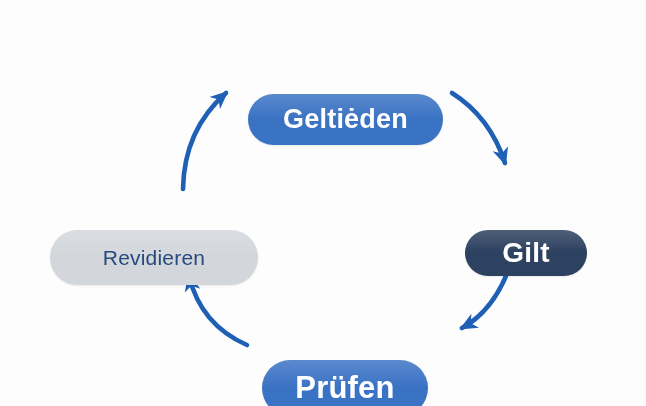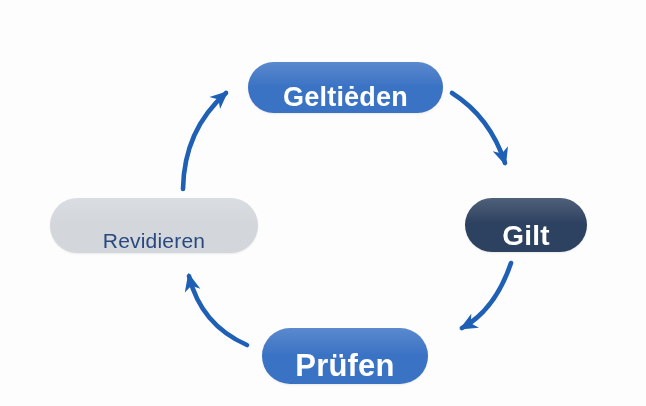--- a/index.html
+++ b/index.html
@@ -15,30 +15,31 @@
     overflow: hidden;
   }
   .arrow-layer {
     position: absolute;
     left: 0; top: 0;
     width: 646px; height: 406px;
   }
   .node {
     position: absolute;
     display: flex;
-    align-items: flex-end;
+    align-items: center;
     justify-content: center;
     border-radius: 999px;
     background-image: linear-gradient(180deg, rgba(255,255,255,0.16), rgba(255,255,255,0) 48%);
     box-shadow: 0 1px 2px rgba(0,0,0,0.08);
     letter-spacing: 0.2px;
     white-space: nowrap;
+    margin-top: 32px;
   }
   .node-geltieden  { left: 248px; top:  62px; width: 195px; height: 51px; font-size: 27px; }
-  .node-gilt       { left: 465px; top: 198px; width: 122px; height: 54px; font-size: 28px; }
+  .node-gilt       { left: 465px; top: 198px; width: 122px; height: 46px; font-size: 28px; }
   .node-pruefen    { left: 262px; top: 328px; width: 166px; height: 56px; font-size: 31px; }
   .node-revidieren { left:  50px; top: 198px; width: 208px; height: 55px; font-size: 21px; }
   .arrow {
     fill: none;
     stroke-width: 4.6px;
     stroke-linecap: round;
   }
 </style>
 </head>
 <body>

